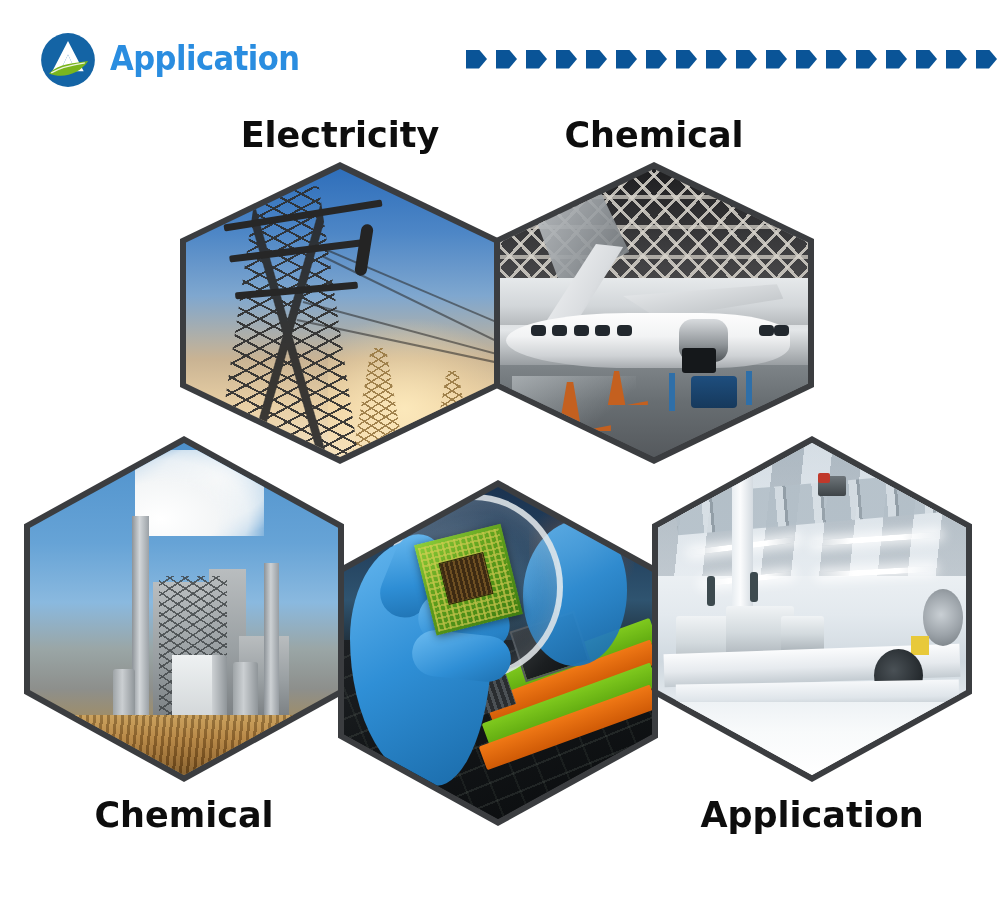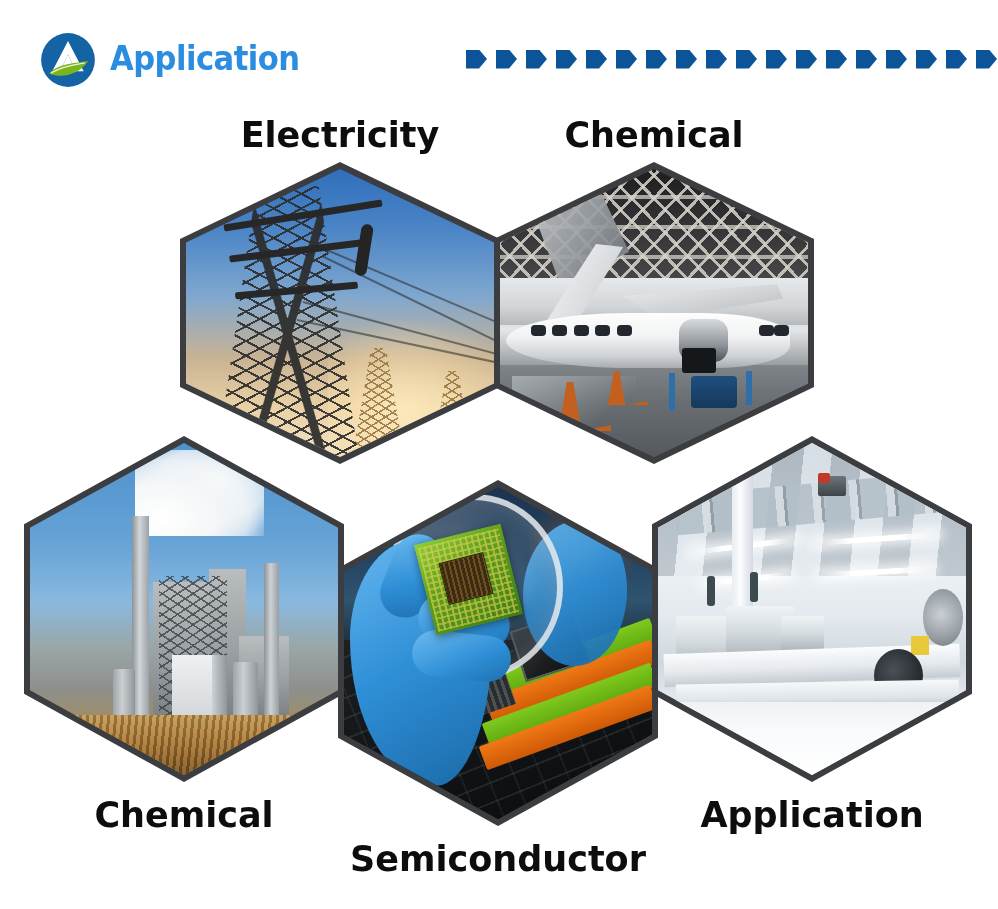--- a/index.html
+++ b/index.html
@@ -585,21 +585,20 @@
             <div class="layer glove-left glove"></div>
             <div class="layer f1 finger"></div>
             <div class="layer f2 finger"></div>
             <div class="layer f3 finger"></div>
             <div class="layer chip"></div>
             <div class="layer chip-pins"></div>
             <div class="layer chip-die"></div>
           </div>
         </div>
       </div>
-      <div class="hex-label below">Semiconductor</div>
     </div>
 
     <div class="hex-cell" id="cell-mechanical" style="left:652px; top:332px; width:320px; height:400px;">
       <div class="hex-outer" style="top:0px; height:346px;">
         <div class="hex-inner">
           <div class="hex-art art-mechanical">
             <div class="layer ceiling"></div>
             <div class="layer duct-row"></div>
             <div class="layer hoist"></div>
             <div class="layer hoist-red"></div>

